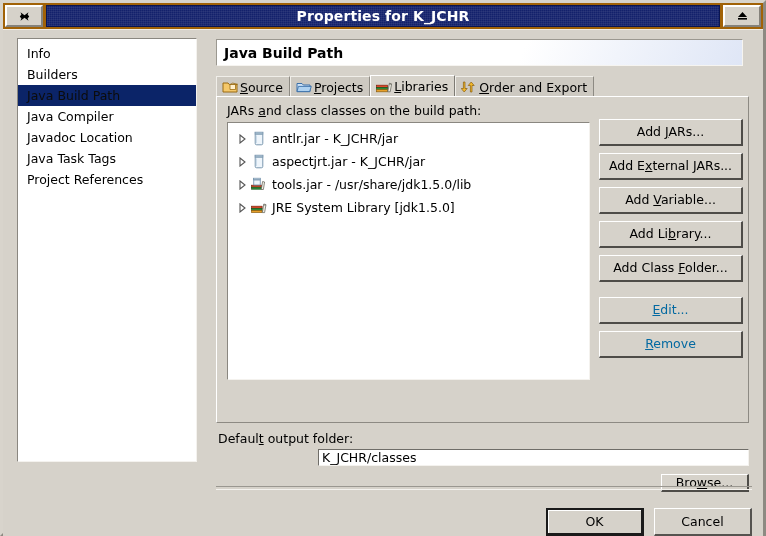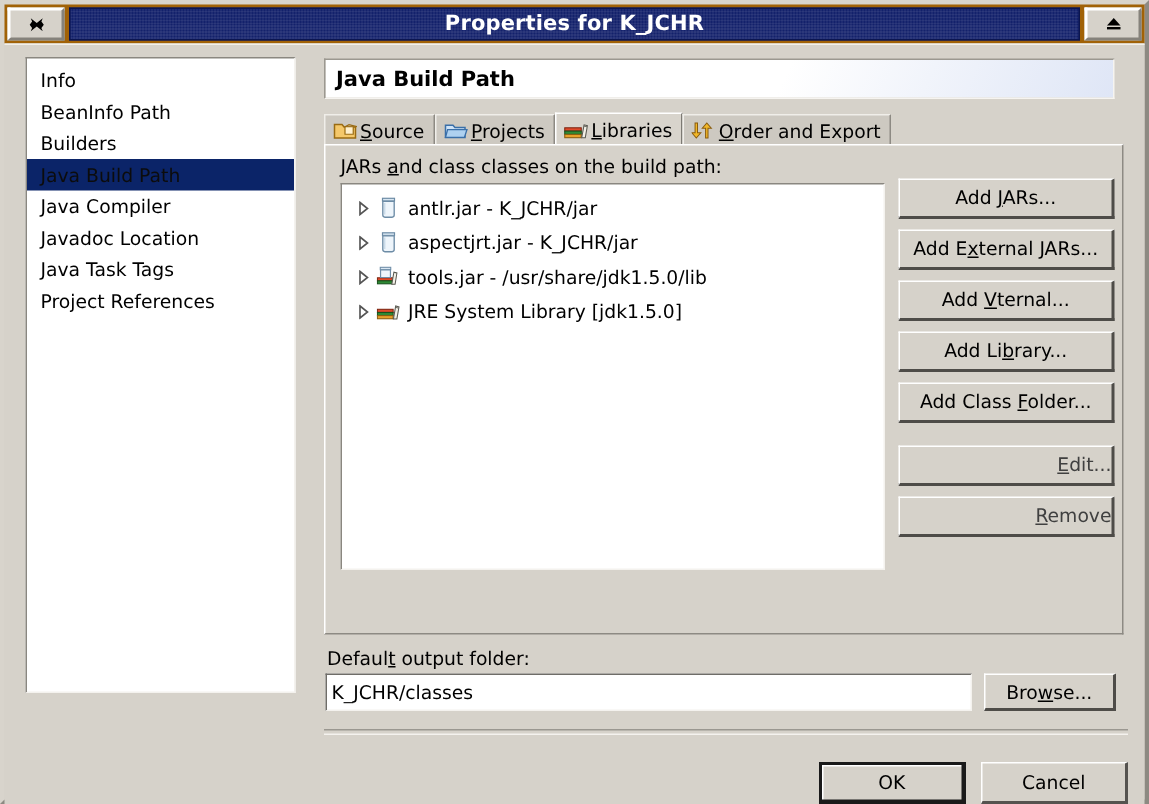--- a/index.html
+++ b/index.html
@@ -261,37 +261,38 @@
     border-bottom: 2px solid #4e4c48;
     font-family: "DejaVu Sans", "Liberation Sans", sans-serif;
     font-size: 12.5px;
     color: #000;
     cursor: default;
     text-align: center;
     line-height: 24px;
     padding: 0;
   }
   .btn.spacer-top { margin-top: 15px; }
-  .btn.disabled { color: #404040; text-align: right; }
+  .btn.disabled { color: #0369a1; }
   .btn.disabled .ul { text-decoration: underline; }
 
   
   .outlabel {
     position: absolute;
     left: 6px; top: 396px;
     font-size: 12.5px;
     color: #000;
   }
   .outrow {
     position: absolute;
     left: 5px; top: 414px;
     width: 532px; height: 27px;
     display: flex;
-    align-items: flex-start;
+    align-items: flex-end;
     gap: 8px;
+    flex-direction: column;
   }
   .outfield {
     width: 431px;
     height: 25px;
     box-sizing: border-box;
     background: #ffffff;
     border-top: 1px solid #6f6d68;
     border-left: 1px solid #6f6d68;
     border-right: 1px solid #f4f2ee;
     border-bottom: 1px solid #f4f2ee;
@@ -379,21 +380,20 @@
           <rect x="2" y="7" width="9" height="1.6" fill="#000"></rect>
         </svg>
       </span>
     </div>
   </div>
 
   <div class="client">
 
     <div class="sidebar">
       <div class="sb-item">Info</div>
-      <div class="sb-item">BeanInfo Path</div>
       <div class="sb-item">Builders</div>
       <div class="sb-item selected">Java Build Path</div>
       <div class="sb-item">Java Compiler</div>
       <div class="sb-item">Javadoc Location</div>
       <div class="sb-item">Java Task Tags</div>
       <div class="sb-item">Project References</div>
     </div>
 
     <div class="rightpane">
 
@@ -523,21 +523,21 @@
             </span>
             <span class="jar-label">JRE System Library [jdk1.5.0]</span>
           </div>
         </div>
 
         <div class="btncol">
           <button class="btn"><span>Add </span><span class="ul">J</span><span>ARs...</span></button>
 
           <button class="btn"><span>Add E</span><span class="ul">x</span><span>ternal JARs...</span></button>
 
-          <button class="btn"><span>Add </span><span class="ul">V</span><span>ternal...</span></button>
+          <button class="btn"><span>Add </span><span class="ul">V</span><span>ariable...</span></button>
 
           <button class="btn"><span>Add Li</span><span class="ul">b</span><span>rary...</span></button>
 
           <button class="btn"><span>Add Class </span><span class="ul">F</span><span>older...</span></button>
 
           <button class="btn disabled spacer-top" disabled=""><span></span><span class="ul">E</span><span>dit...</span></button>
 
           <button class="btn disabled" disabled=""><span></span><span class="ul">R</span><span>emove</span></button>
         </div>
       </div>

